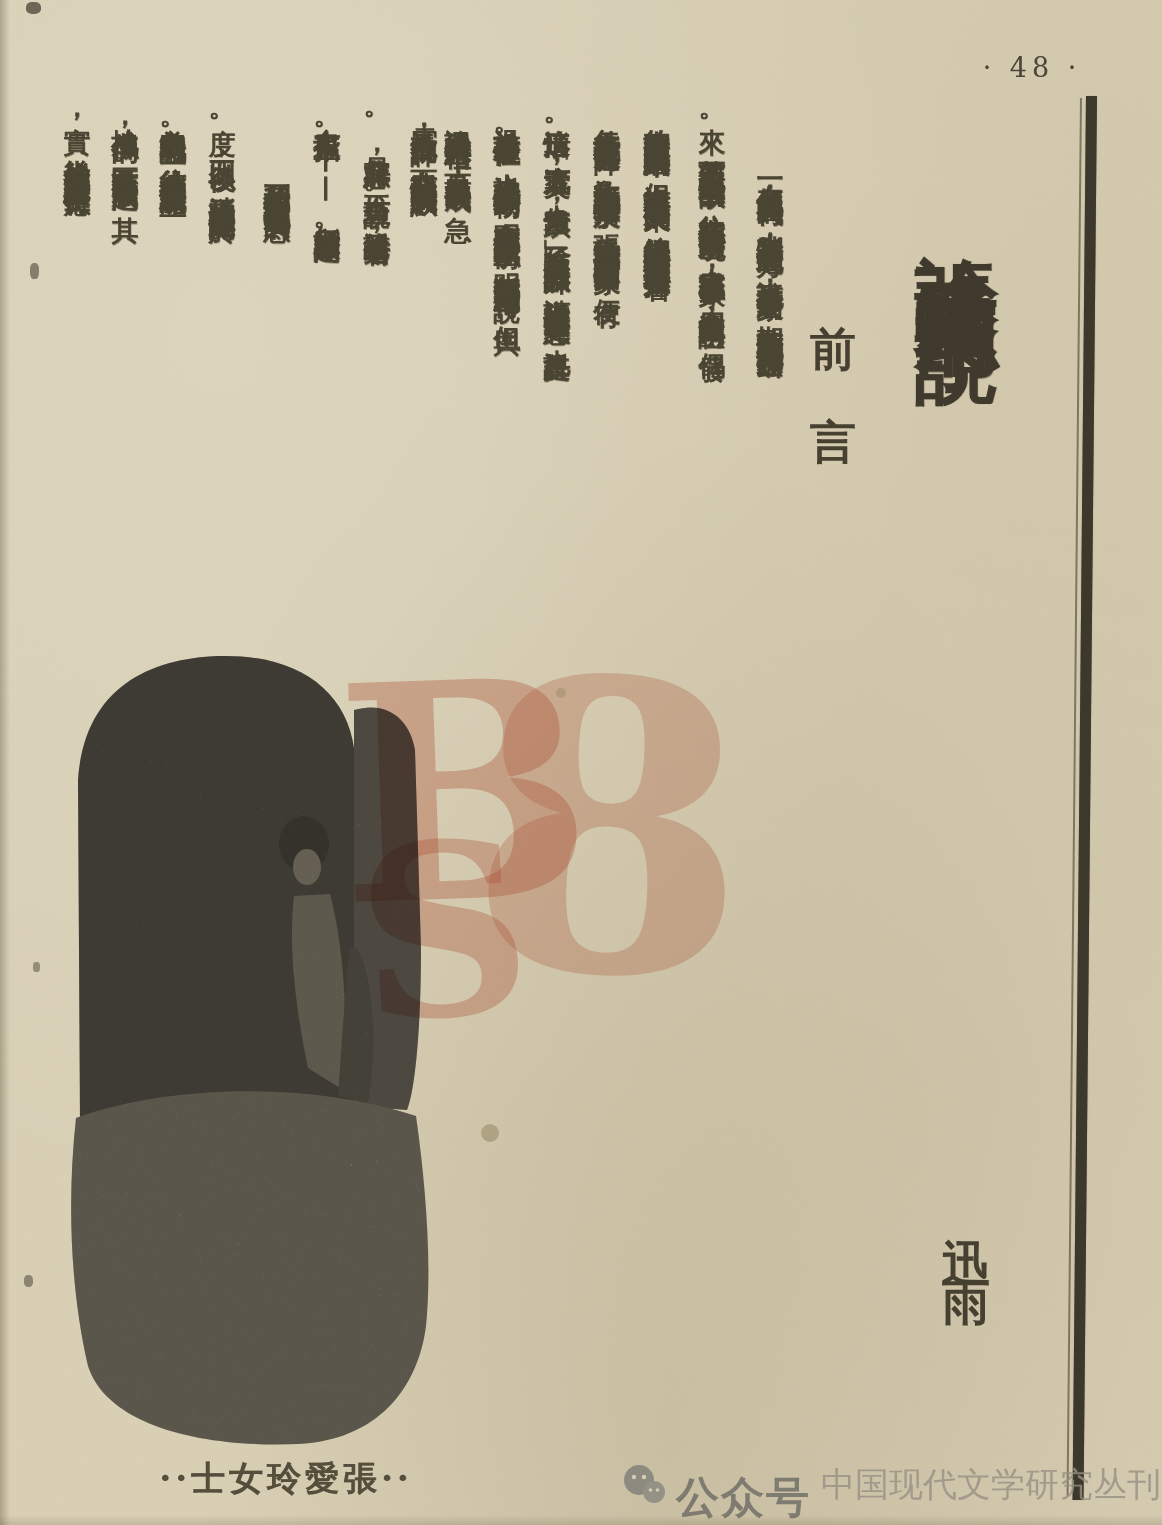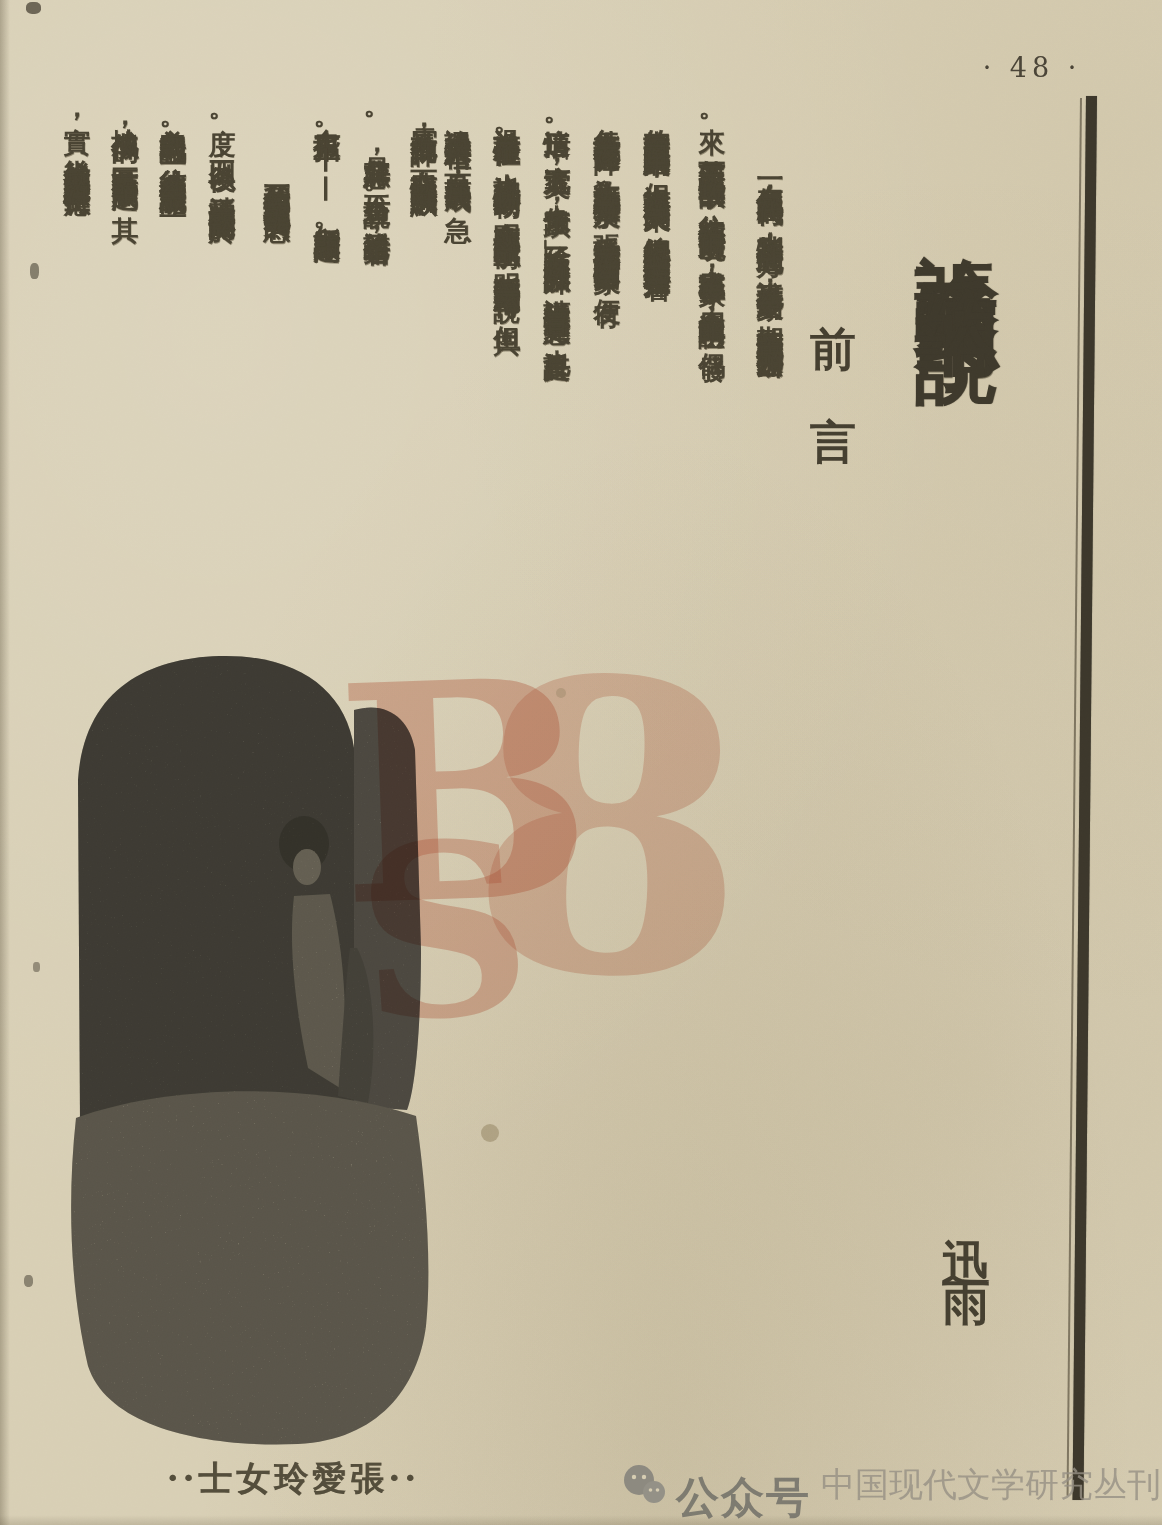--- a/index.html
+++ b/index.html
@@ -59,21 +59,21 @@
 
   .rule-wrap{position:absolute;left:1080px;top:96px;width:20px;height:1404px;
     transform:rotate(0.55deg);transform-origin:top center;}
   .rule-thin{position:absolute;left:0;top:2px;width:2px;height:1398px;background:rgba(72,64,46,0.6);}
   .rule-thick{position:absolute;left:6px;top:0;width:11px;height:1404px;background:#3c372b;
     box-shadow:0 0 1px rgba(0,0,0,0.4);}
 
   .photo-wrap{position:absolute;left:58px;top:648px;width:392px;height:818px;}
   .photo-caption{
     position:absolute;left:152px;top:1456px;width:268px;
-    text-align:right;font-size:34px;font-weight:bold;
+    text-align:center;font-size:34px;font-weight:bold;
     letter-spacing:4px;color:#534d3b;
     text-shadow:0.4px 0.4px 0.5px rgba(60,50,30,0.5);
   }
 
   .stamp{position:absolute;left:320px;top:635px;width:350px;height:450px;
     mix-blend-mode:multiply;pointer-events:none;}
   .stamp span{position:absolute;font-family:"DejaVu Serif",serif;font-weight:bold;line-height:1;}
   .stamp .g1{left:18px;top:8px;font-size:300px;color:rgba(206,100,76,0.36);transform:rotate(-2deg);}
   .stamp .g2{left:38px;top:178px;font-size:238px;color:rgba(206,100,76,0.34);transform:rotate(-4deg);}
   .stamp .g3{left:150px;top:-6px;font-size:400px;color:rgba(206,100,76,0.28);transform:rotate(2deg);}

